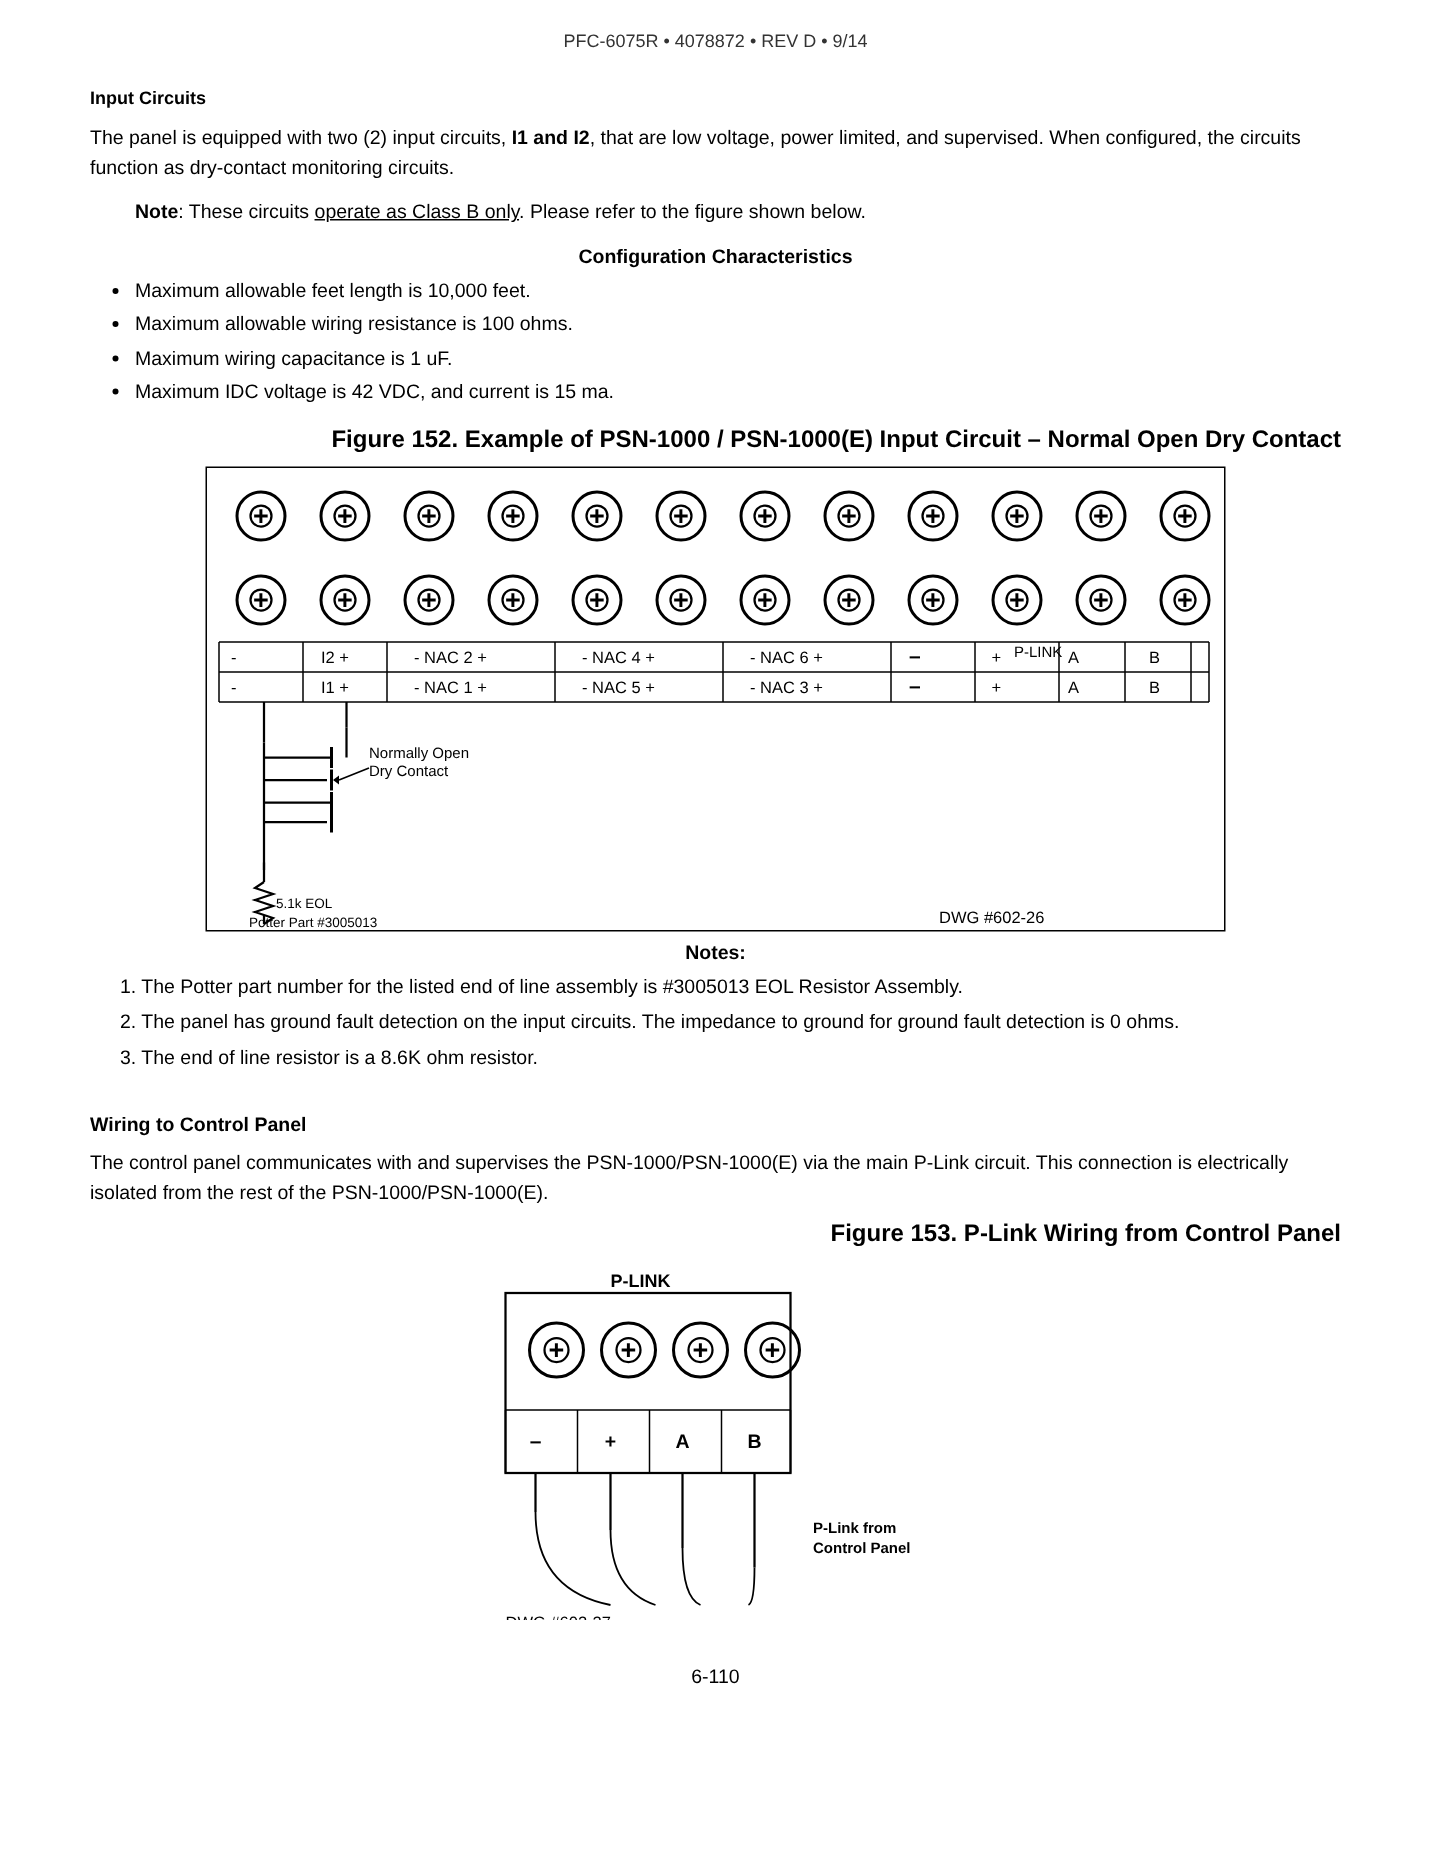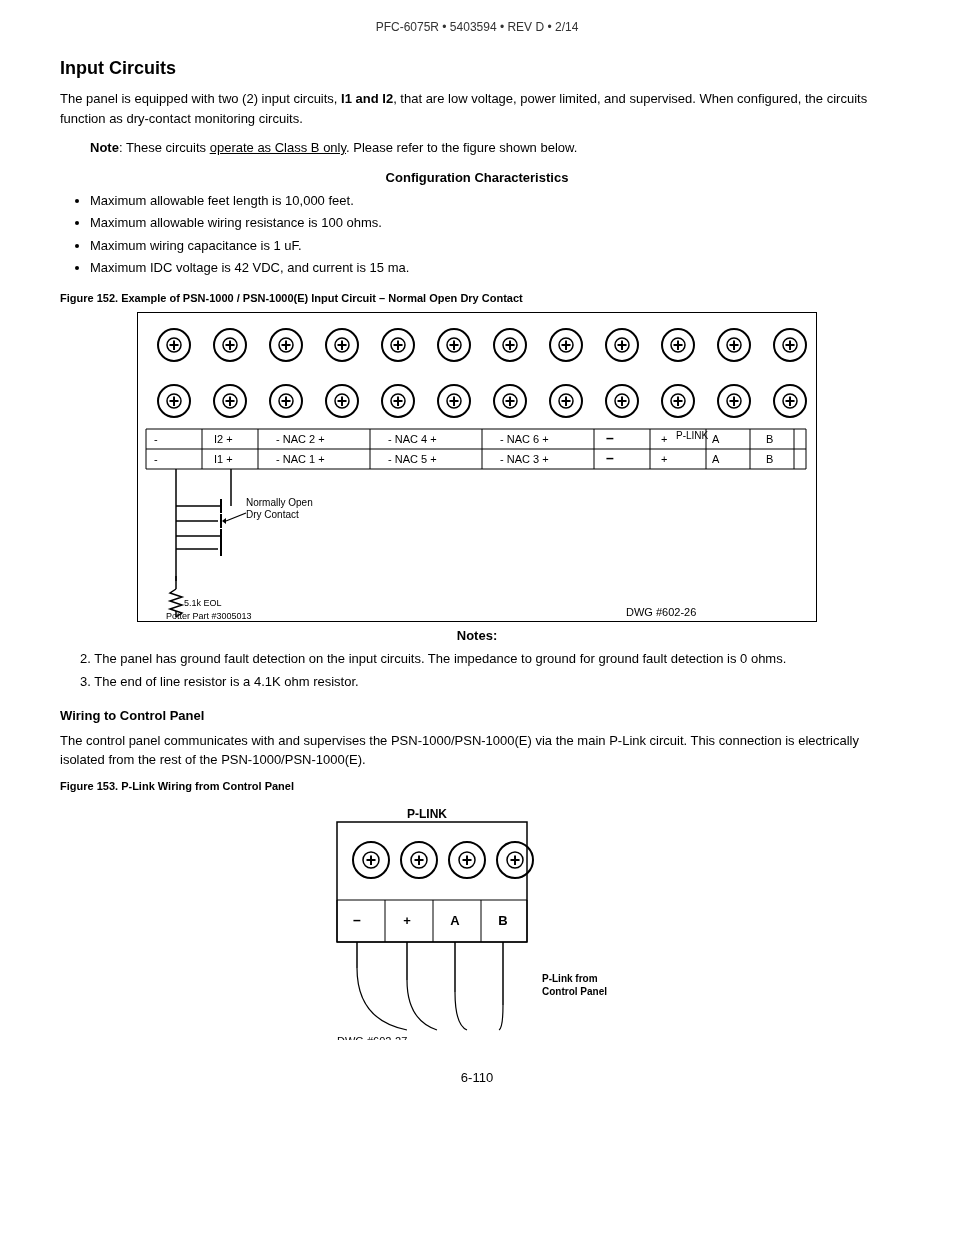--- a/index.html
+++ b/index.html
@@ -12,21 +12,21 @@
       min-height: 1235px;
       padding: 20px 60px;
     }
     .page-header {
       text-align: center;
       font-size: 12px;
       margin-bottom: 24px;
       color: #333;
     }
     .section-title {
-      font-size: 18px;
+      font-size: 12px;
       font-weight: bold;
       margin-bottom: 10px;
     }
     .body-text {
       margin-bottom: 10px;
       line-height: 1.5;
     }
     .note-text {
       margin-left: 30px;
       margin-bottom: 12px;
@@ -40,27 +40,27 @@
     .bullet-list {
       margin-left: 30px;
       margin-bottom: 14px;
       list-style: disc;
     }
     .bullet-list li {
       margin-bottom: 3px;
       line-height: 1.5;
     }
     .figure-caption {
-      text-align: left;
-      font-size: 11px;
+      text-align: right;
+      font-size: 16px;
       font-weight: bold;
       margin-bottom: 8px;
     }
     .notes-section {
-      margin-bottom: 16px;
+      margin-bottom: 28px;
     }
     .notes-list {
       margin-left: 20px;
       list-style: none;
     }
     .notes-list li {
       margin-bottom: 4px;
       line-height: 1.5;
     }
     .notes-list li::before {
@@ -75,21 +75,21 @@
       text-align: center;
       margin-top: 30px;
       font-size: 13px;
     }
     .underline { text-decoration: underline; }
   </style>
 </head>
 <body>
 
 <div class="page-header">
-  <span>PFC-6075R • 5403594 • REV D • 2/14</span>
+  <span>PFC-6075R • 4078872 • REV D • 9/14</span>
 </div>
 
 <div class="section-title">Input Circuits</div>
 
 <p class="body-text">
   The panel is equipped with two (2) input circuits, <strong>I1 and I2</strong>, that are low voltage, power limited, and supervised. When configured, the circuits function as dry-contact monitoring circuits.
 </p>
 
 <p class="note-text">
   <strong>Note</strong>: These circuits <span class="underline">operate as Class B only</span>. Please refer to the figure shown below.
@@ -294,22 +294,23 @@
       <text x="20" y="298" font-size="9">Potter Part #3005013</text>
 
       <text x="480" y="295" font-size="11">DWG #602-26</text>
     </g>
   </svg>
 </div>
 
 <div class="notes-section">
   <div class="sub-title">Notes:</div>
   <ol class="notes-list">
+    <li data-num="1">The Potter part number for the listed end of line assembly is #3005013 EOL Resistor Assembly.</li>
     <li data-num="2">The panel has ground fault detection on the input circuits. The impedance to ground for ground fault detection is 0 ohms.</li>
-    <li data-num="3">The end of line resistor is a 4.1K ohm resistor.</li>
+    <li data-num="3">The end of line resistor is a 8.6K ohm resistor.</li>
   </ol>
 </div>
 
 <div class="wiring-title">Wiring to Control Panel</div>
 
 <p class="body-text">The control panel communicates with and supervises the PSN-1000/PSN-1000(E) via the main P-Link circuit.  This connection is electrically isolated from the rest of the PSN-1000/PSN-1000(E).</p>
 
 <div class="figure-caption">Figure 153. P-Link Wiring from Control Panel</div>
 
 <div style="margin: 0 auto 10px auto; width: 300px;">

